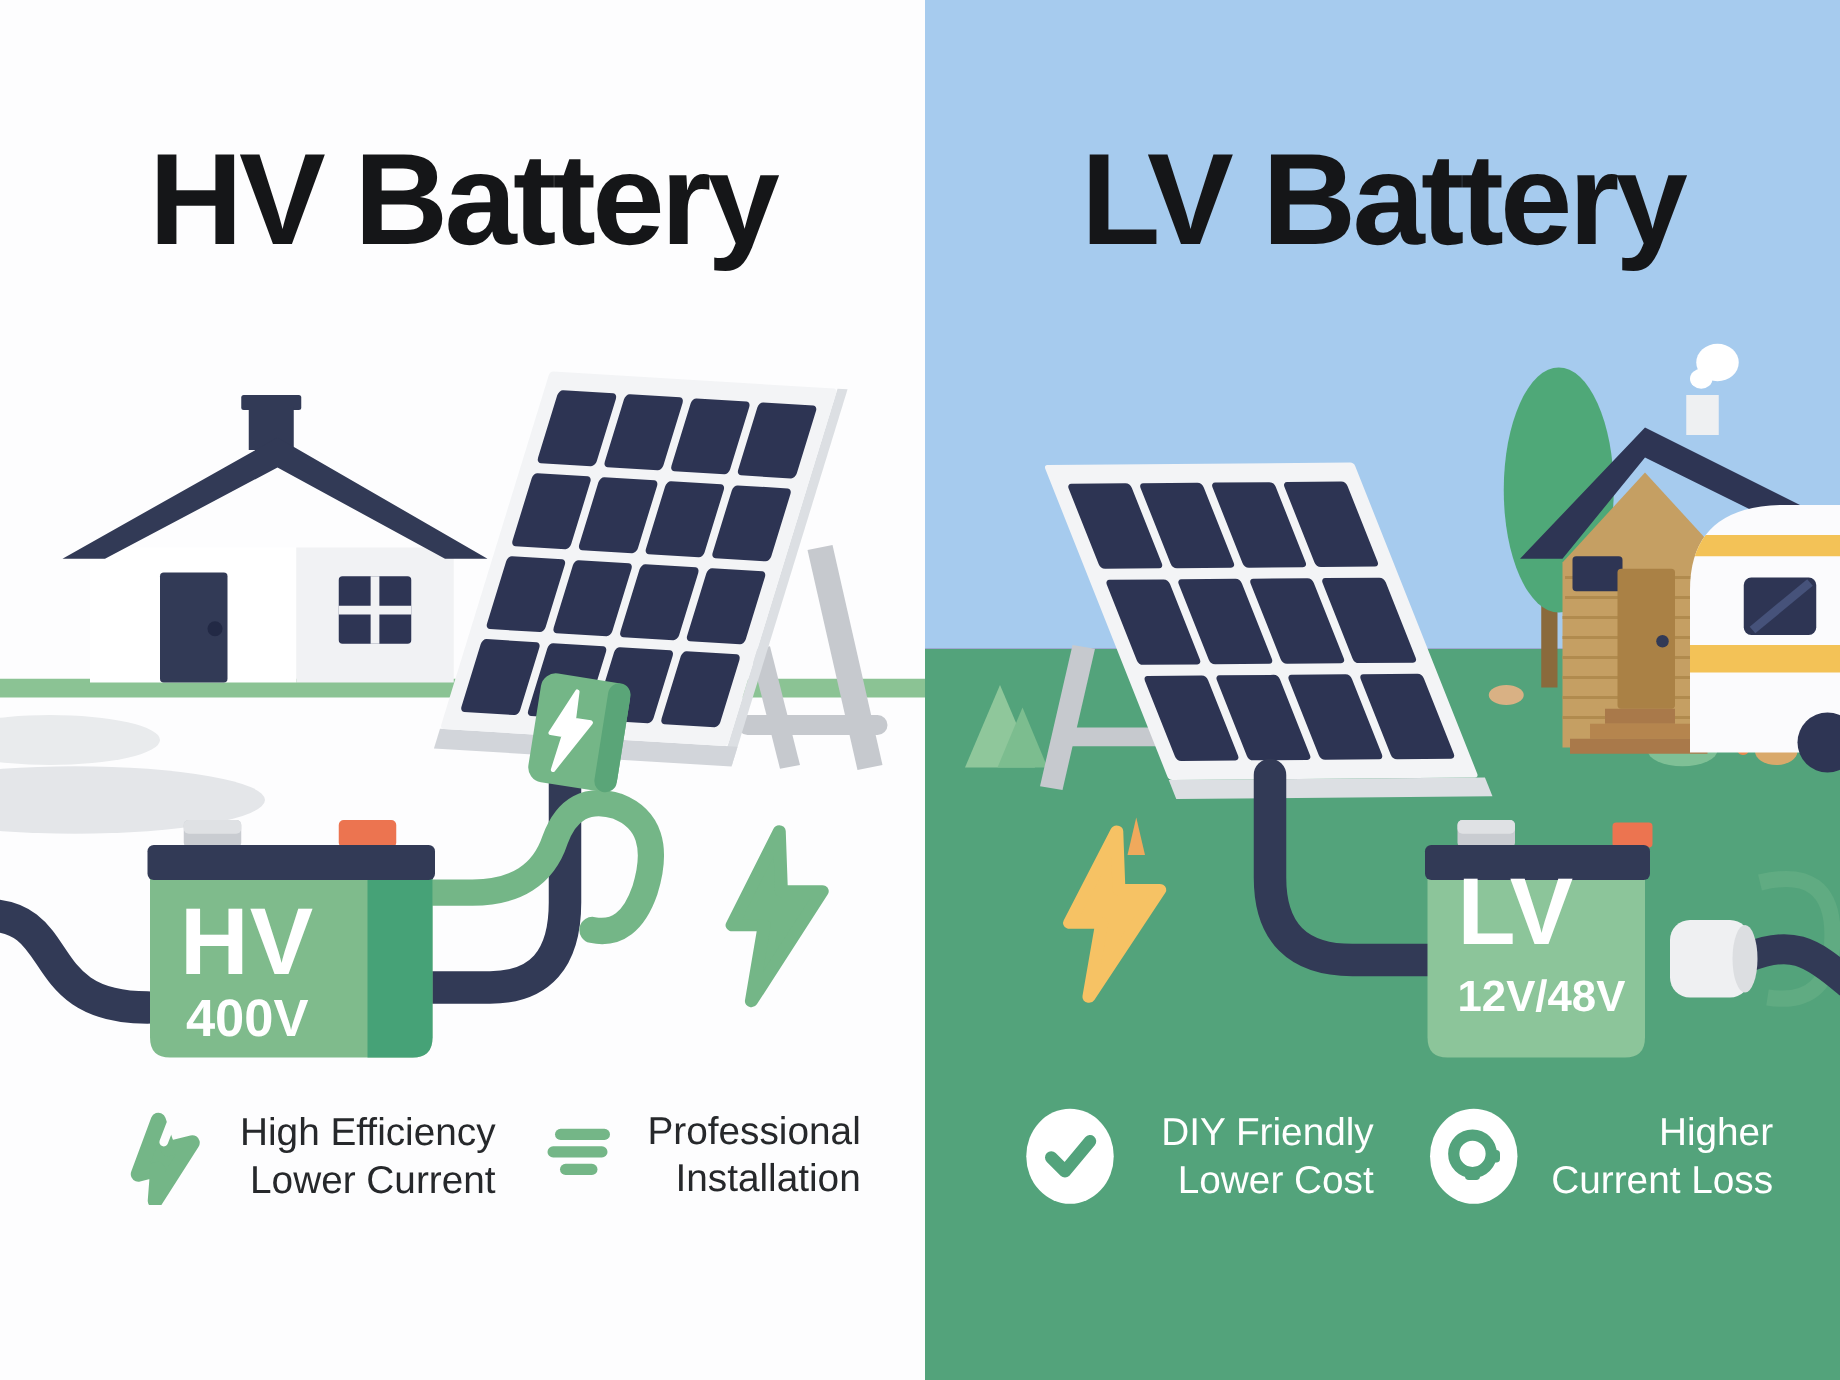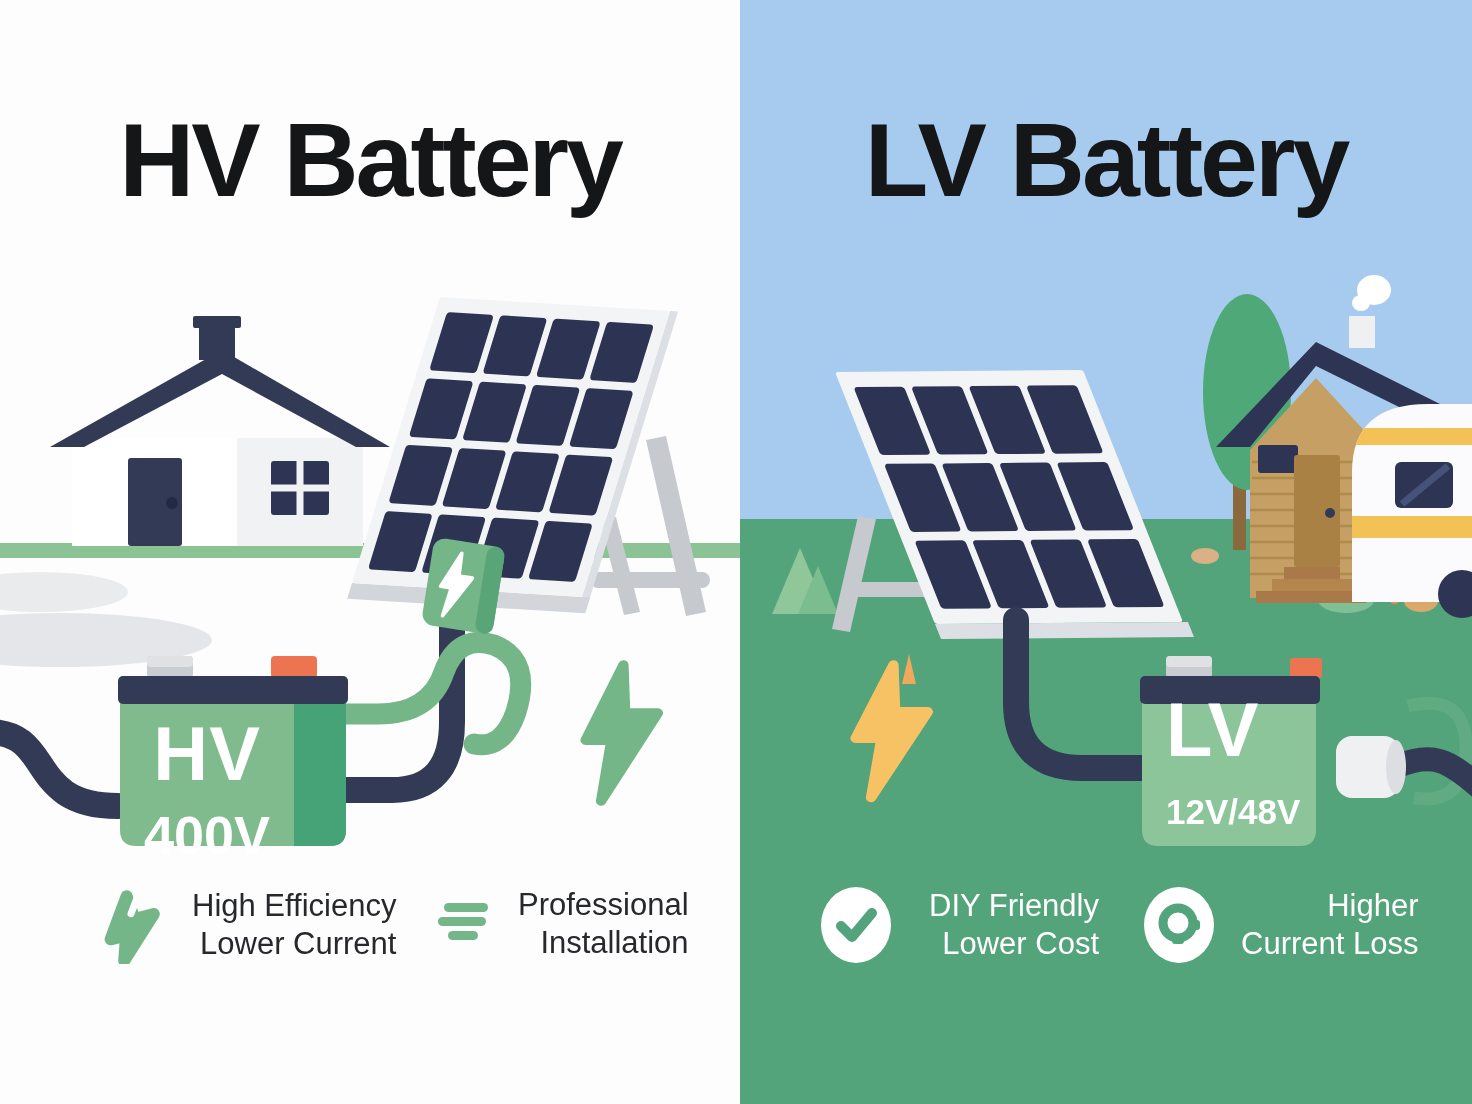--- a/index.html
+++ b/index.html
@@ -13,23 +13,23 @@
   svg.scene{position:absolute;left:0;top:0;width:1472px;height:1104px;}
   .title{
     position:absolute;top:108px;text-align:center;
     font-size:104px;font-weight:700;letter-spacing:-3px;color:#151618;line-height:1.0;
   }
   .title.hv{left:70px;width:600px;}
   .title.lv{left:806px;width:600px;}
   .bat-label{position:absolute;color:#ffffff;font-weight:700;line-height:1;}
   .bat-label .big{display:block;font-size:76px;letter-spacing:1px;}
   .bat-label.hv{left:144px;top:716px;text-align:center;}
-  .bat-label.hv .small{display:block;font-size:54px;margin-top:16px;}
+  .bat-label.hv .small{display:block;font-size:42px;margin-top:2px;}
   .bat-label.lv{left:1166px;top:692px;}
-  .bat-label.lv .small{display:block;font-size:35px;margin-top:26px;}
+  .bat-label.lv .small{display:block;font-size:35px;margin-top:12px;}
   .feature{position:absolute;display:flex;align-items:center;gap:26px;}
   .feature .txt{font-size:31px;line-height:38px;font-weight:500;white-space:nowrap;text-align:right;}
   .feature.dark .txt{color:#26282b;}
   .feature.light .txt{color:#ffffff;}
   .f-icon{flex:0 0 auto;}
 </style>
 </head>
 <body>
 
 <div class="canvas">

